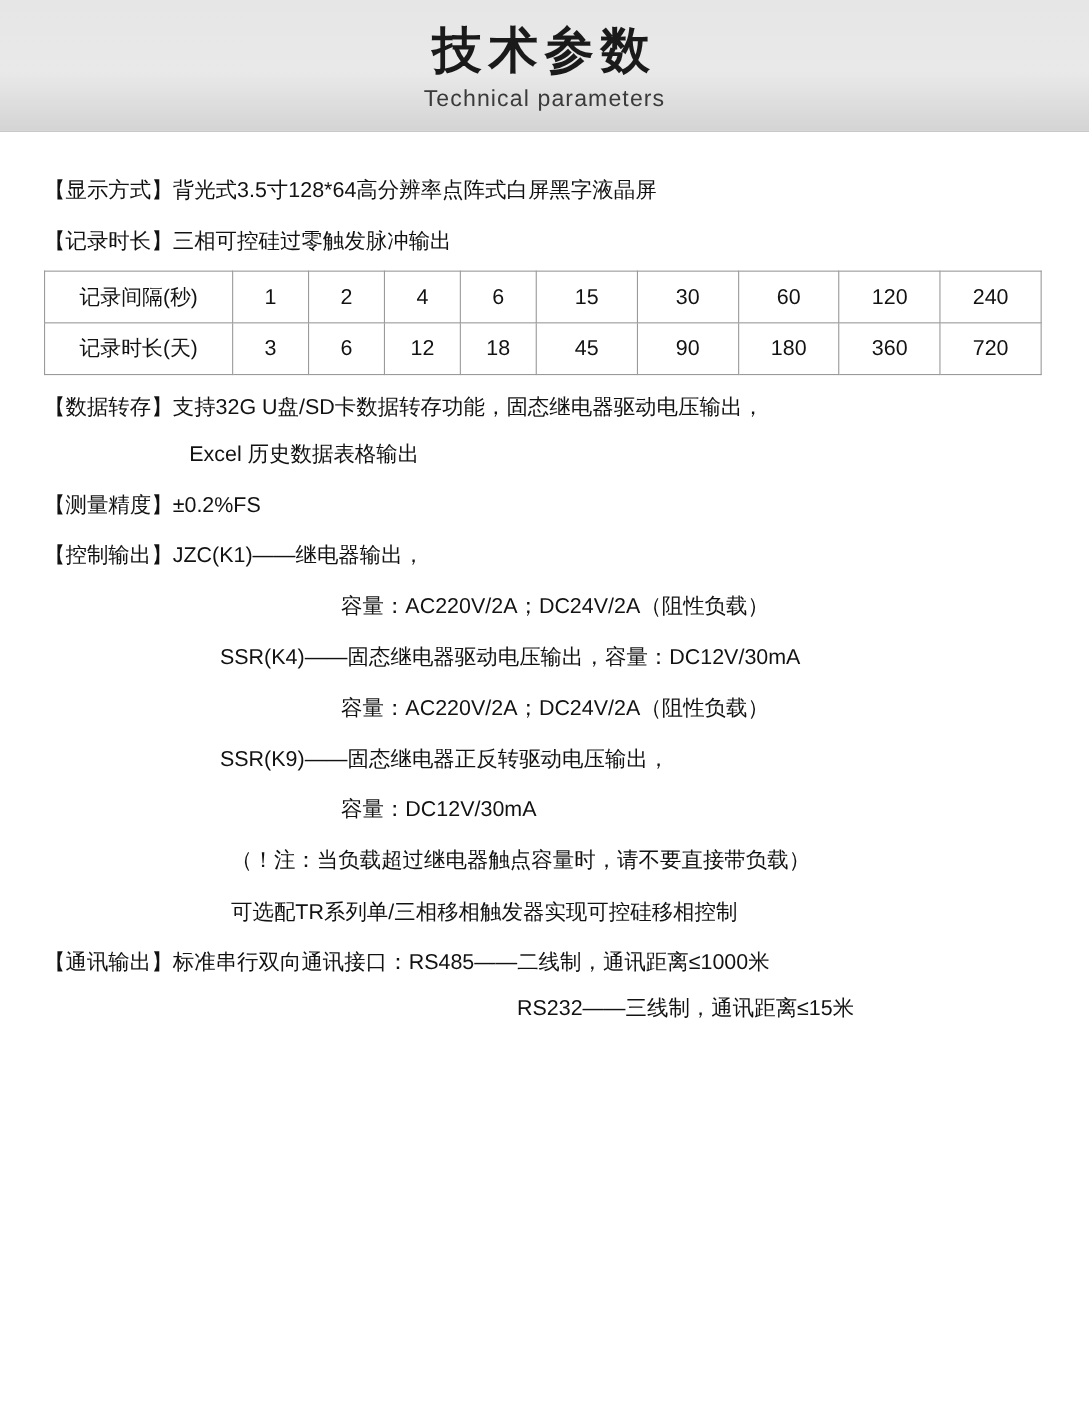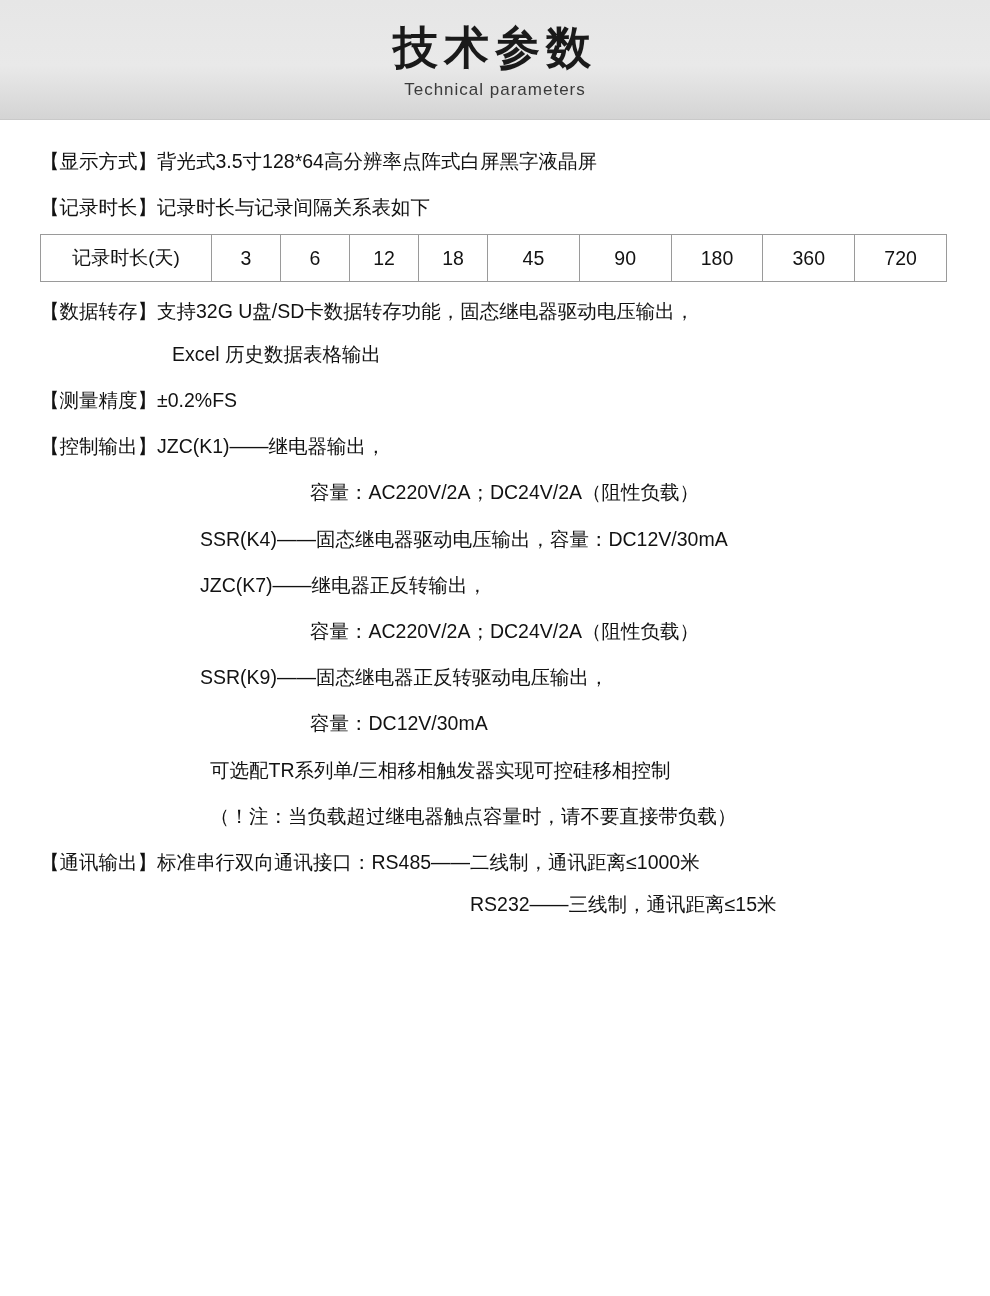--- a/index.html
+++ b/index.html
@@ -34,28 +34,28 @@
   }
   .banner-title {
     font-size: 45px;
     font-weight: bold;
     letter-spacing: 6px;
     color: #1a1a1a;
     line-height: 1.1;
     margin-top: 4px;
   }
   .banner-sub {
-    font-size: 17px;
+    font-size: 21px;
     color: #3a3a3a;
     letter-spacing: 1px;
     margin-top: 7px;
   }
   
   .content {
-    padding: 26px 40px 0 40px;
+    padding: 38px 40px 0 40px;
     box-sizing: border-box;
   }
   .line {
     font-size: 19.5px;
     line-height: 1.55;
     color: #121212;
     margin-bottom: 16px;
     white-space: pre;
   }
   .line.tight { margin-bottom: 12px; }
@@ -96,24 +96,36 @@
 
   <div class="banner">
     <div class="banner-title">技术参数</div>
     <div class="banner-sub">Technical parameters</div>
   </div>
 
   <div class="content">
 
     <div class="line">【显示方式】背光式3.5寸128*64高分辨率点阵式白屏黑字液晶屏</div>
 
-    <div class="line tight">【记录时长】记录时长与记录间隔关系表如下</div>
+    <div class="line tight">【记录时长】三相可控硅过零触发脉冲输出</div>
 
     <table class="rec">
       <tbody>
+          <tr>
+        <td class="head">记录间隔(秒)</td>
+        <td>1</td>
+        <td>2</td>
+        <td>4</td>
+        <td>6</td>
+        <td>15</td>
+        <td>30</td>
+        <td>60</td>
+        <td>120</td>
+        <td>240</td>
+      </tr>
       <tr>
         <td class="head">记录时长(天)</td>
         <td>3</td>
         <td>6</td>
         <td>12</td>
         <td>18</td>
         <td>45</td>
         <td>90</td>
         <td>180</td>
         <td>360</td>
@@ -123,24 +135,23 @@
       </table>
 
     <div class="line tight">【数据转存】支持32G U盘/SD卡数据转存功能，固态继电器驱动电压输出，</div>
     <div class="line indent-4">Excel 历史数据表格输出</div>
 
     <div class="line">【测量精度】±0.2%FS</div>
 
     <div class="line">【控制输出】JZC(K1)——继电器输出，</div>
     <div class="line indent-3">容量：AC220V/2A；DC24V/2A（阻性负载）</div>
     <div class="line indent-5">SSR(K4)——固态继电器驱动电压输出，容量：DC12V/30mA</div>
-    <div class="line indent-5">JZC(K7)——继电器正反转输出，</div>
     <div class="line indent-3">容量：AC220V/2A；DC24V/2A（阻性负载）</div>
     <div class="line indent-5">SSR(K9)——固态继电器正反转驱动电压输出，</div>
     <div class="line indent-3">容量：DC12V/30mA</div>
+    <div class="line indent-2">（！注：当负载超过继电器触点容量时，请不要直接带负载）</div>
     <div class="line indent-2">可选配TR系列单/三相移相触发器实现可控硅移相控制</div>
-    <div class="line indent-2">（！注：当负载超过继电器触点容量时，请不要直接带负载）</div>
 
     <div class="line tight">【通讯输出】标准串行双向通讯接口：RS485——二线制，通讯距离≤1000米</div>
     <div class="line indent-6">RS232——三线制，通讯距离≤15米</div>
 
   </div>
 </div>
 
 </body></html>

